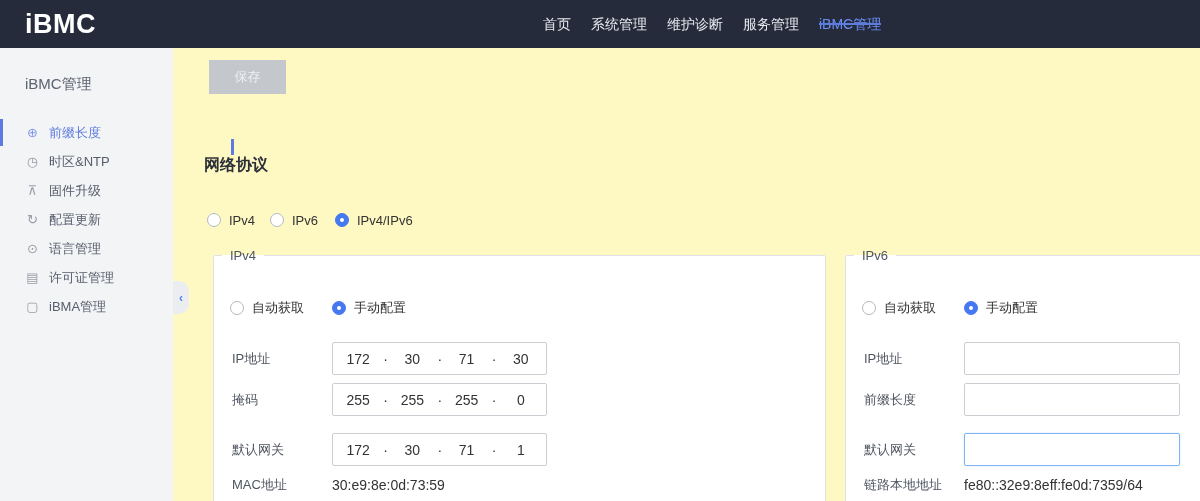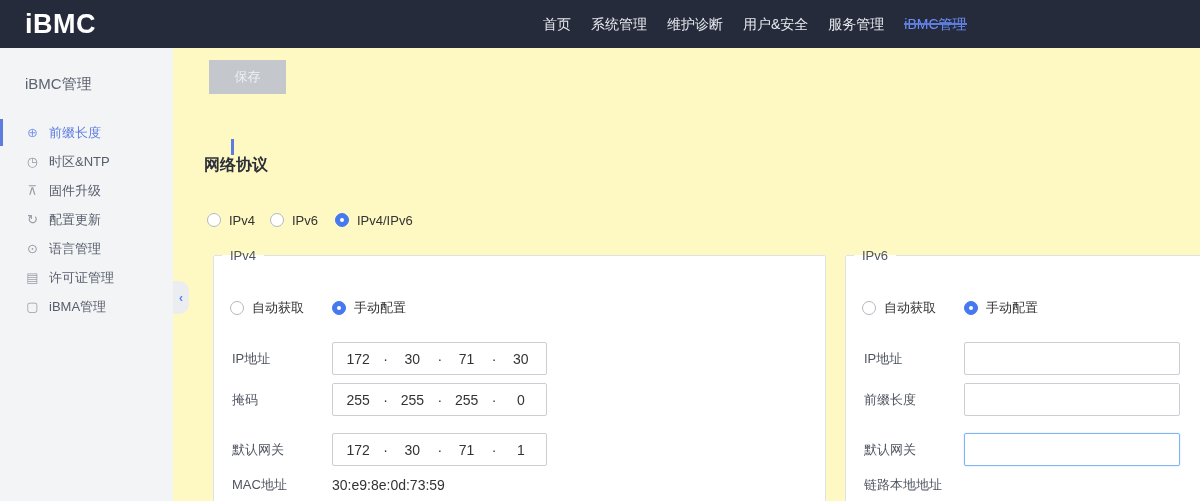--- a/index.html
+++ b/index.html
@@ -87,21 +87,20 @@
 </style>
 </head>
 <body>
 
 <header id="navbar">
   <div id="logo">iBMC</div>
   <nav id="topnav">
     <div class="nav-item">首页</div>
     <div class="nav-item">系统管理</div>
     <div class="nav-item">维护诊断</div>
-    <div class="nav-item">用户&amp;安全</div>
     <div class="nav-item">服务管理</div>
     <div class="nav-item active">iBMC管理</div>
   </nav>
 </header>
 
 <aside id="sidebar">
   <div id="sidebar-title">iBMC管理</div>
   <div class="side-item active">
     <span class="sicon">⊕</span>
     <span>前缀长度</span>
@@ -242,16 +241,17 @@
       <input class="txt-input" type="text" value="" style="">
     </div>
 
     <div class="form-row row-3">
       <span class="f-label">默认网关</span>
       <input class="txt-input focused" type="text" value="" style="">
     </div>
 
     <div class="form-row row-4">
       <span class="f-label">链路本地地址</span>
+      <span class="ro-value">fe80::32e9:8eff:fe0d:7359/64</span>
     </div>
   </fieldset>
 
 </main>
 
 </body></html>

